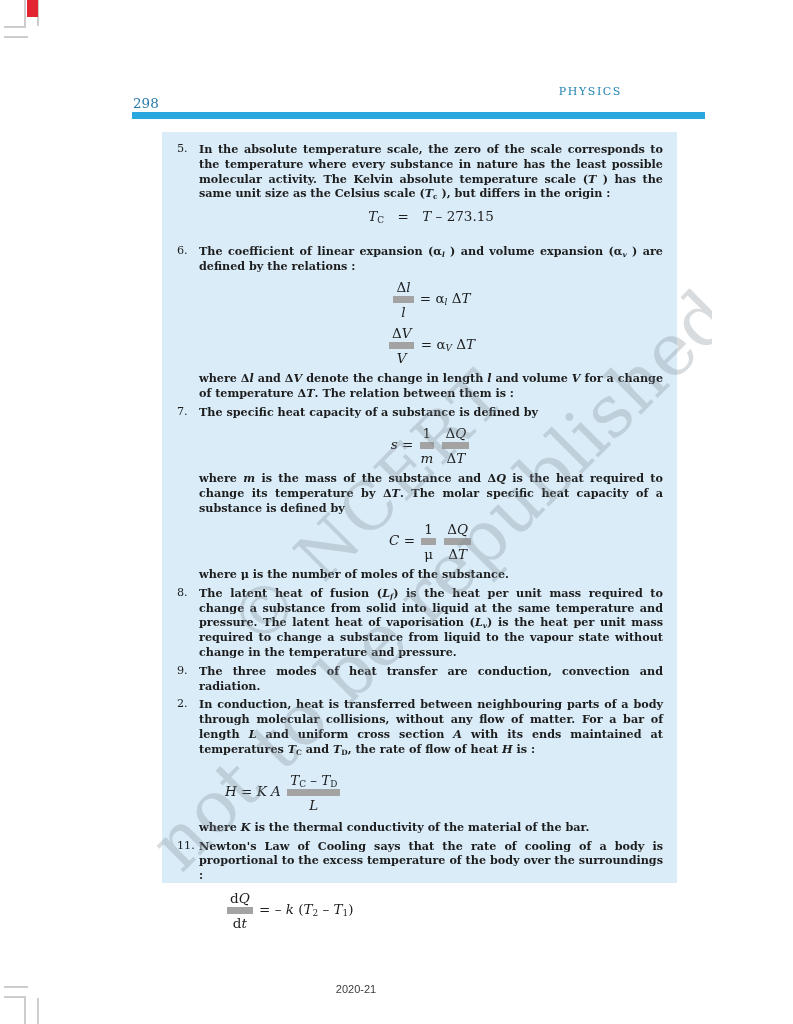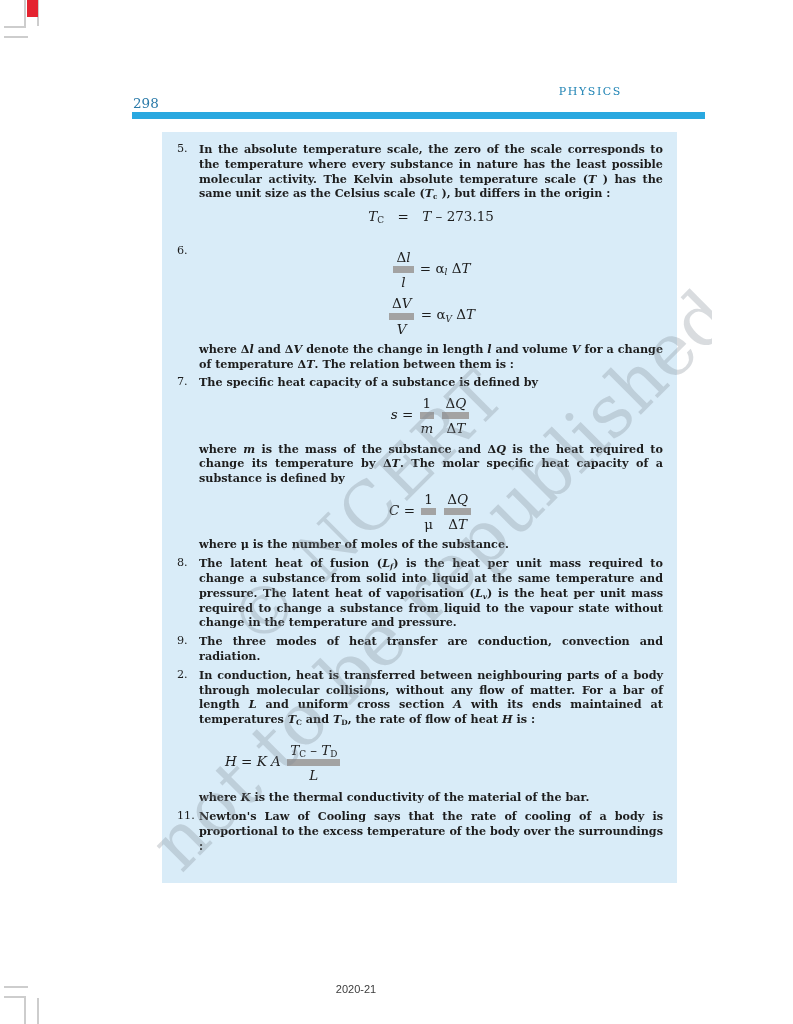--- a/index.html
+++ b/index.html
@@ -76,20 +76,21 @@
         <div class="item">
           <span class="inum">5.</span>
           <div class="ibody">
             <p>In the absolute temperature scale, the zero of the scale  corresponds to the temperature where every substance in nature has the least possible molecular activity. The Kelvin absolute temperature scale (<i>T</i> ) has the same unit size as the Celsius scale (<i>T</i><sub>c</sub> ), but differs in the origin :</p>
             <div class="eq center"><i>T</i><sub>C</sub>  =  <i>T</i> – 273.15</div>
           </div>
         </div>
         <div class="item">
           <span class="inum">6.</span>
           <div class="ibody">
+            <p>The coefficient of linear expansion (α<sub><i>l</i></sub> ) and volume expansion (α<sub><i>v</i></sub> ) are defined by the relations :</p>
             <div class="eq center"><span class="frac"><span class="num">Δ<i>l</i></span><span class="den"><i>l</i></span></span> = α<sub><i>l</i></sub> Δ<i>T</i></div>
             <div class="eq center"><span class="frac"><span class="num">Δ<i>V</i></span><span class="den"><i>V</i></span></span> = α<sub><i>V</i></sub> Δ<i>T</i></div>
             <p>where Δ<i>l</i> and  Δ<i>V</i> denote the change in length <i>l</i> and volume <i>V</i> for a change of temperature Δ<i>T</i>.  The relation between them is :</p>
           </div>
         </div>
         <div class="item">
           <span class="inum">7.</span>
           <div class="ibody">
             <p>The specific heat capacity of a substance is defined by</p>
             <div class="eq center"><i>s</i> = <span class="frac"><span class="num">1</span><span class="den"><i>m</i></span></span> <span class="frac"><span class="num">Δ<i>Q</i></span><span class="den">Δ<i>T</i></span></span></div>
@@ -115,20 +116,21 @@
           <div class="ibody">
             <p>In conduction, heat is transferred between neighbouring parts of a body through molecular collisions, without any flow of matter.  For a bar of length <i>L</i> and uniform cross section <i>A</i> with its ends maintained at temperatures <i>T</i><sub>C</sub> and <i>T</i><sub>D</sub>, the rate of flow of heat <i>H</i> is :</p>
             <div class="eq left"><i>H</i> = <i>K</i> <i>A</i> <span class="frac"><span class="num"><i>T</i><sub>C</sub> – <i>T</i><sub>D</sub></span><span class="den"><i>L</i></span></span></div>
             <p>where <i>K</i> is the thermal conductivity of the material of the bar.</p>
           </div>
         </div>
         <div class="item">
           <span class="inum">11.</span>
           <div class="ibody">
             <p>Newton's Law of Cooling says that the rate of cooling of a body is proportional to the excess temperature of the body over the surroundings :</p>
+            <div class="eq left"><span class="frac"><span class="num">d<i>Q</i></span><span class="den">d<i>t</i></span></span> = – <i>k</i> (<i>T</i><sub>2</sub> – <i>T</i><sub>1</sub>)</div>
           </div>
         </div>
       </div>
   </div>
 
   <div class="wm wm1">© NCERT</div>
   <div class="wm wm2">not to be republished</div>
 
   <div class="footer">2020-21</div>
 

